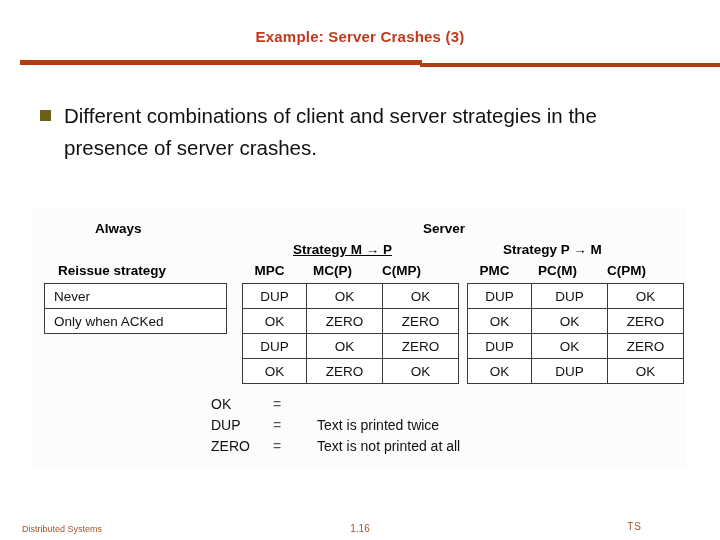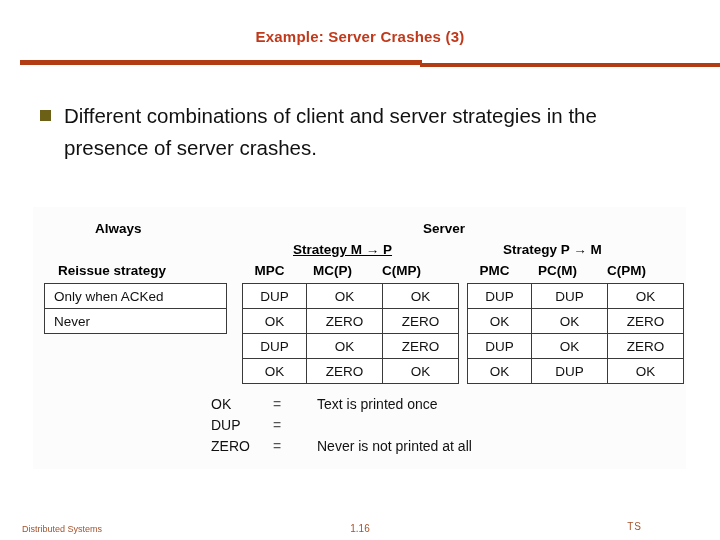--- a/index.html
+++ b/index.html
@@ -198,24 +198,24 @@
   <div class="colhead" style="left:266px; width:67px;">MC(P)</div>
   <div class="colhead" style="left:335px; width:67px;">C(MP)</div>
 
   <div class="colhead" style="left:434px; width:55px;text-align:center;">PMC</div>
   <div class="colhead" style="left:491px; width:67px;">PC(M)</div>
   <div class="colhead" style="left:560px; width:67px;">C(PM)</div>
 
   <table class="tbl left-tbl">
     <tbody>
       <tr>
+          <td>Never</td>
+        </tr>
+      <tr>
           <td>Only when ACKed</td>
-        </tr>
-      <tr>
-          <td>Never</td>
         </tr>
     </tbody>
   </table>
 
   <table class="tbl mid-tbl">
     <tbody>
       <tr>
         <td>DUP</td>
         <td class="wide">OK</td>
         <td class="wide">OK</td>
@@ -260,30 +260,30 @@
         <td class="wide">DUP</td>
         <td class="wide">OK</td>
       </tr>
     </tbody>
   </table>
 
   <div class="legend">
     <div class="legend-row">
       <span class="legend-key">OK</span>
       <span class="legend-eq">=</span>
-      <span class="legend-desc">Text is printed once</span>
     </div>
     <div class="legend-row">
       <span class="legend-key">DUP</span>
       <span class="legend-eq">=</span>
+      <span class="legend-desc">Text is printed twice</span>
     </div>
     <div class="legend-row">
       <span class="legend-key">ZERO</span>
       <span class="legend-eq">=</span>
-      <span class="legend-desc">Never is not printed at all</span>
+      <span class="legend-desc">Text is not printed at all</span>
     </div>
   </div>
 
 </div>
 
 <div class="footer-left">Distributed Systems</div>
 <div class="footer-center">1.16</div>
 <div class="footer-right">TS</div>
 
 </body></html>

